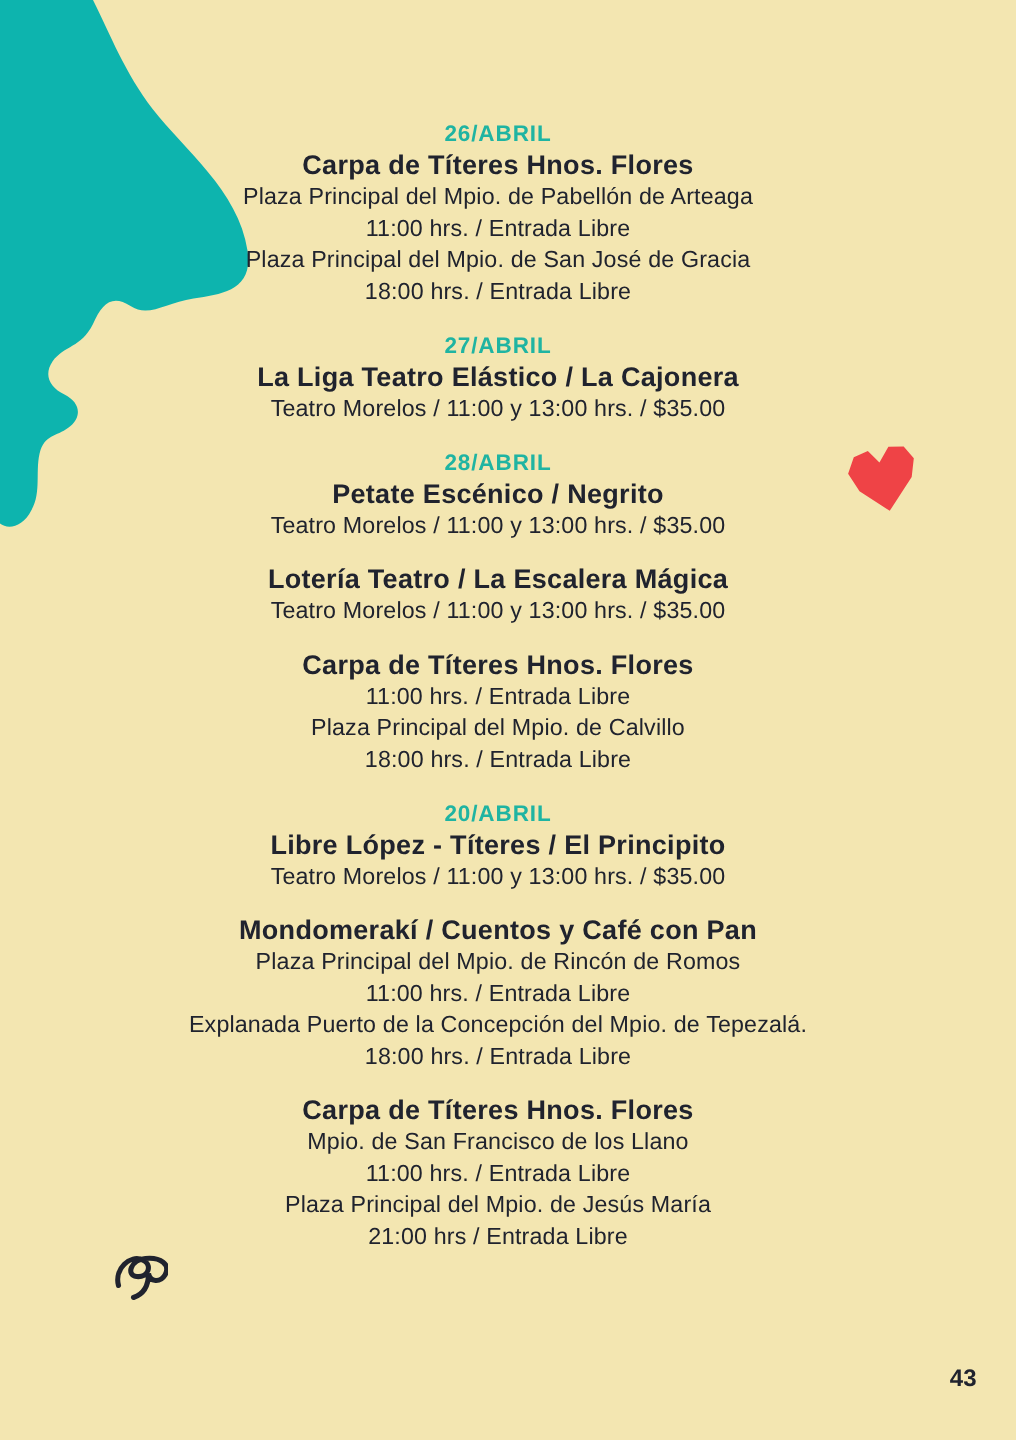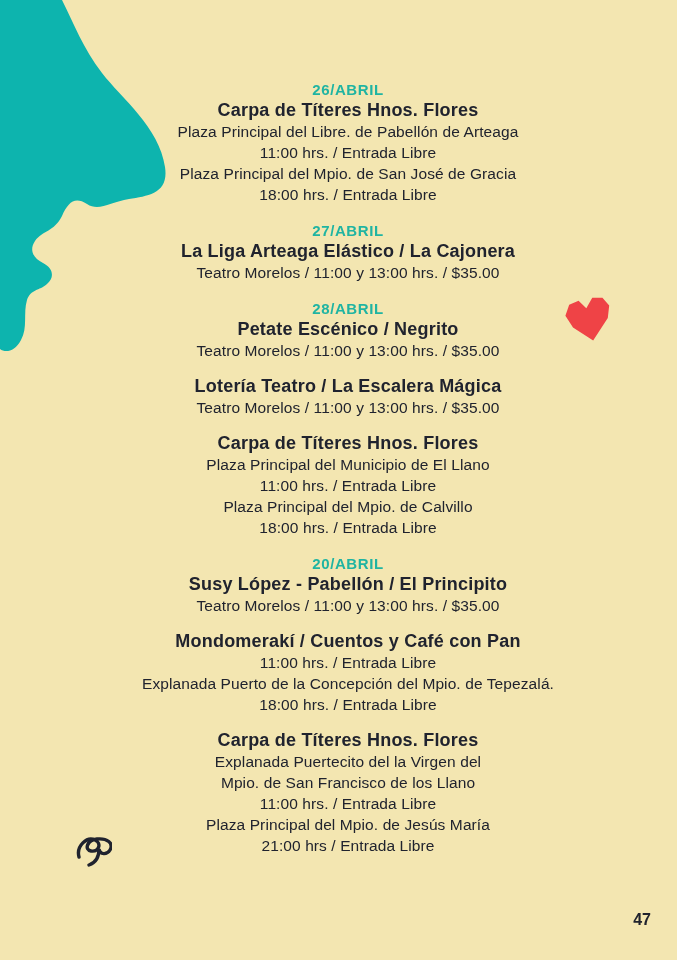--- a/index.html
+++ b/index.html
@@ -18,21 +18,21 @@
     position:relative;
     overflow:hidden;
   }
   .page{position:relative;width:677px;height:960px;}
   .deco{position:absolute;pointer-events:none;}
   .blob{left:0;top:0;}
   .heart{left:564px;top:296px;transform:rotate(-12deg);}
   .squiggle{left:74px;top:832px;}
   .events{
     position:absolute;
-    left:48px;top:79px;width:600px;
+    left:32px;top:79px;width:600px;
     text-align:center;
   }
   .event{margin-bottom:15px;}
   .event .date{
     color:var(--date-teal);
     font-weight:700;
     font-size:15px;
     line-height:21px;
     letter-spacing:0.6px;
   }
@@ -80,62 +80,61 @@
   </svg>
 
   <svg class="deco squiggle" width="38" height="38" viewBox="0 0 38 38" aria-hidden="true">
     <path fill="none" stroke="var(--ink)" stroke-width="3.4" stroke-linecap="round" d="M5,25 C2,14 13,4 21,8 C28,11 25,20 17,19 C10,18 13,8 23,7 C33,6 40,11 36,18 C33,23 26,23 25,17 C25,26 21,31 15,33"></path>
   </svg>
 
   <main class="events">
       <section class="event">
         <div class="date">26/ABRIL</div>
         <h2 class="title">Carpa de Títeres Hnos. Flores</h2>
-        <p class="line">Plaza Principal del Libre. de Pabellón de Arteaga</p>
+        <p class="line">Plaza Principal del Mpio. de Pabellón de Arteaga</p>
         <p class="line">11:00 hrs. / Entrada Libre</p>
         <p class="line">Plaza Principal del Mpio. de San José de Gracia</p>
         <p class="line">18:00 hrs. / Entrada Libre</p>
       </section>
       <section class="event">
         <div class="date">27/ABRIL</div>
-        <h2 class="title">La Liga Arteaga Elástico / La Cajonera</h2>
+        <h2 class="title">La Liga Teatro Elástico / La Cajonera</h2>
         <p class="line">Teatro Morelos / 11:00 y 13:00 hrs. / $35.00</p>
       </section>
       <section class="event">
         <div class="date">28/ABRIL</div>
         <h2 class="title">Petate Escénico / Negrito</h2>
         <p class="line">Teatro Morelos / 11:00 y 13:00 hrs. / $35.00</p>
       </section>
       <section class="event">
         <h2 class="title">Lotería Teatro / La Escalera Mágica</h2>
         <p class="line">Teatro Morelos / 11:00 y 13:00 hrs. / $35.00</p>
       </section>
       <section class="event">
         <h2 class="title">Carpa de Títeres Hnos. Flores</h2>
-        <p class="line">Plaza Principal del Municipio de El Llano</p>
         <p class="line">11:00 hrs. / Entrada Libre</p>
         <p class="line">Plaza Principal del Mpio. de Calvillo</p>
         <p class="line">18:00 hrs. / Entrada Libre</p>
       </section>
       <section class="event">
         <div class="date">20/ABRIL</div>
-        <h2 class="title">Susy López - Pabellón / El Principito</h2>
+        <h2 class="title">Libre López - Títeres / El Principito</h2>
         <p class="line">Teatro Morelos / 11:00 y 13:00 hrs. / $35.00</p>
       </section>
       <section class="event">
         <h2 class="title">Mondomerakí / Cuentos y Café con Pan</h2>
+        <p class="line">Plaza Principal del Mpio. de Rincón de Romos</p>
         <p class="line">11:00 hrs. / Entrada Libre</p>
         <p class="line">Explanada Puerto de la Concepción del Mpio. de Tepezalá.</p>
         <p class="line">18:00 hrs. / Entrada Libre</p>
       </section>
       <section class="event">
         <h2 class="title">Carpa de Títeres Hnos. Flores</h2>
-        <p class="line">Explanada Puertecito del la Virgen del</p>
         <p class="line">Mpio. de San Francisco de los Llano</p>
         <p class="line">11:00 hrs. / Entrada Libre</p>
         <p class="line">Plaza Principal del Mpio. de Jesús María</p>
         <p class="line">21:00 hrs / Entrada Libre</p>
       </section>
     </main>
 
-  <div class="page-number">47</div>
+  <div class="page-number">43</div>
 
 </div>
 
 </body></html>

